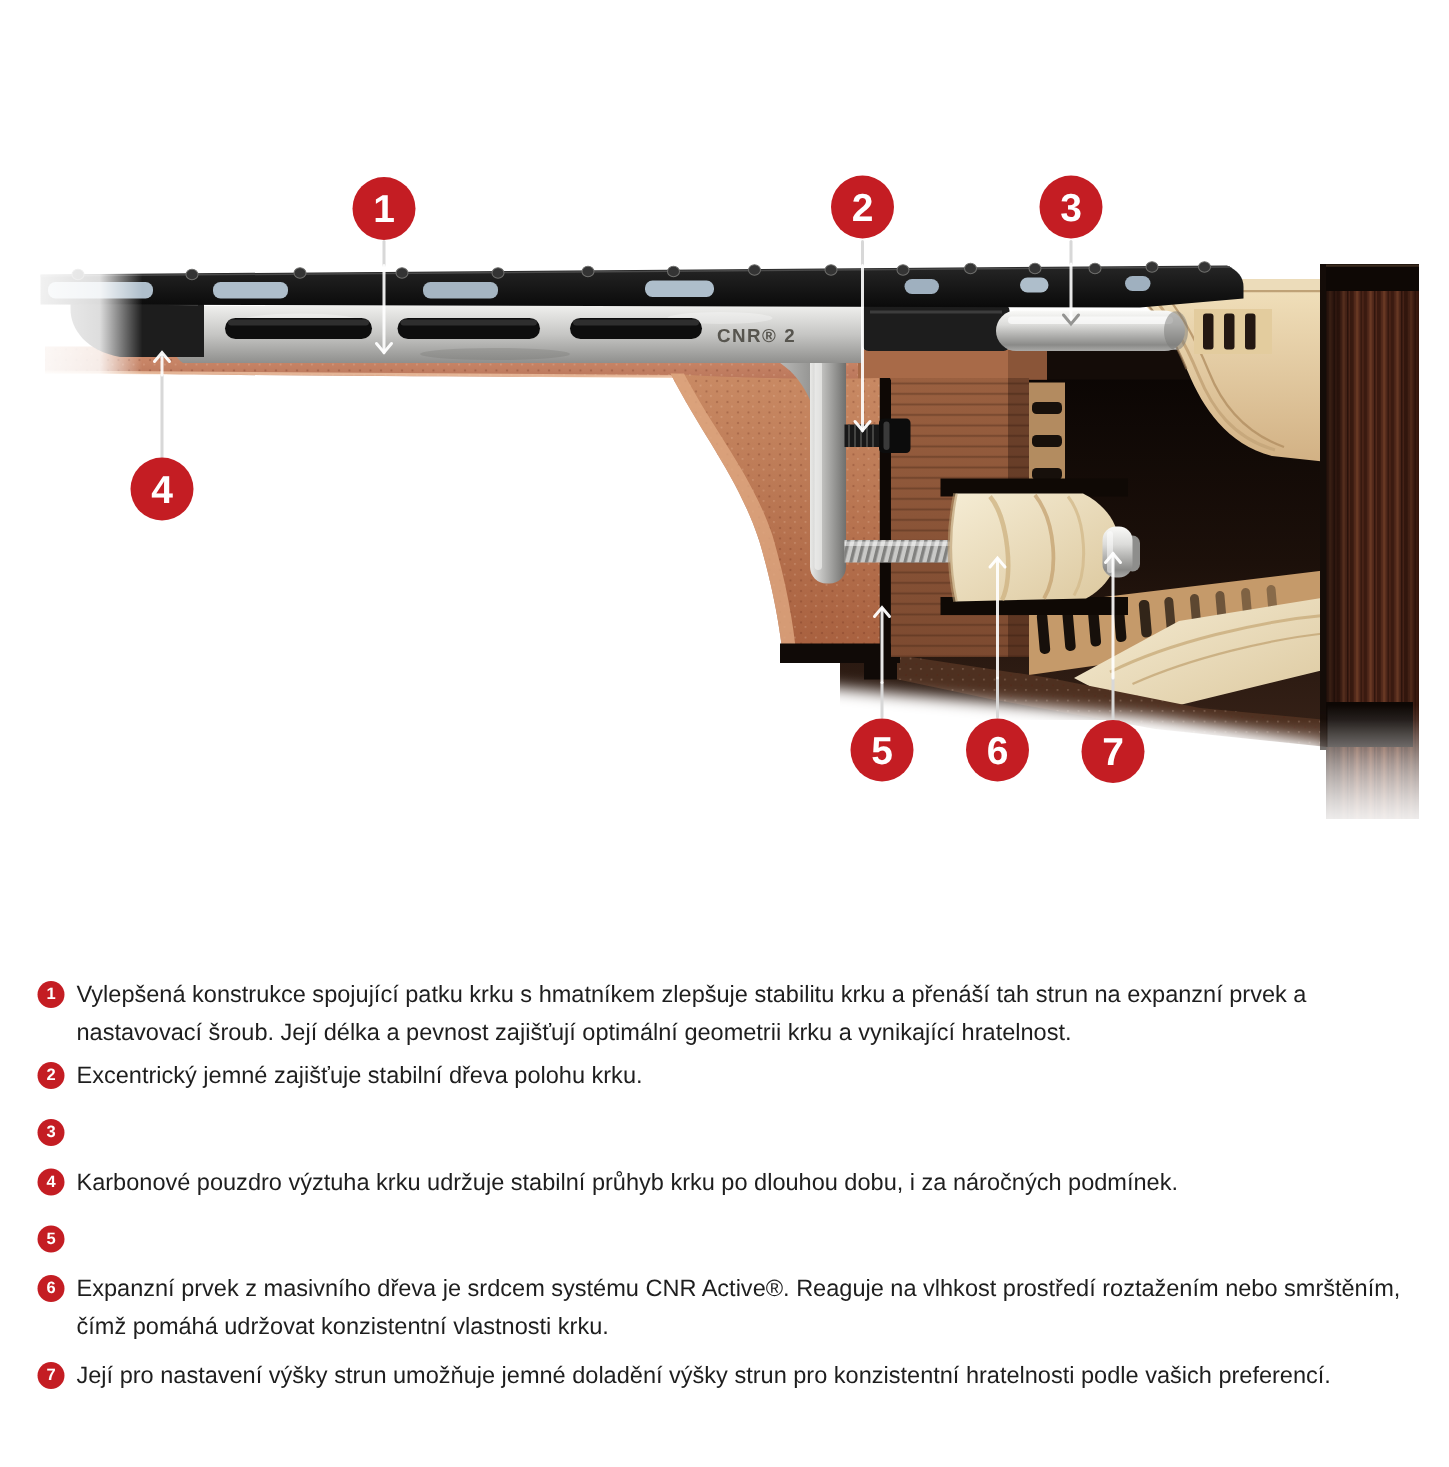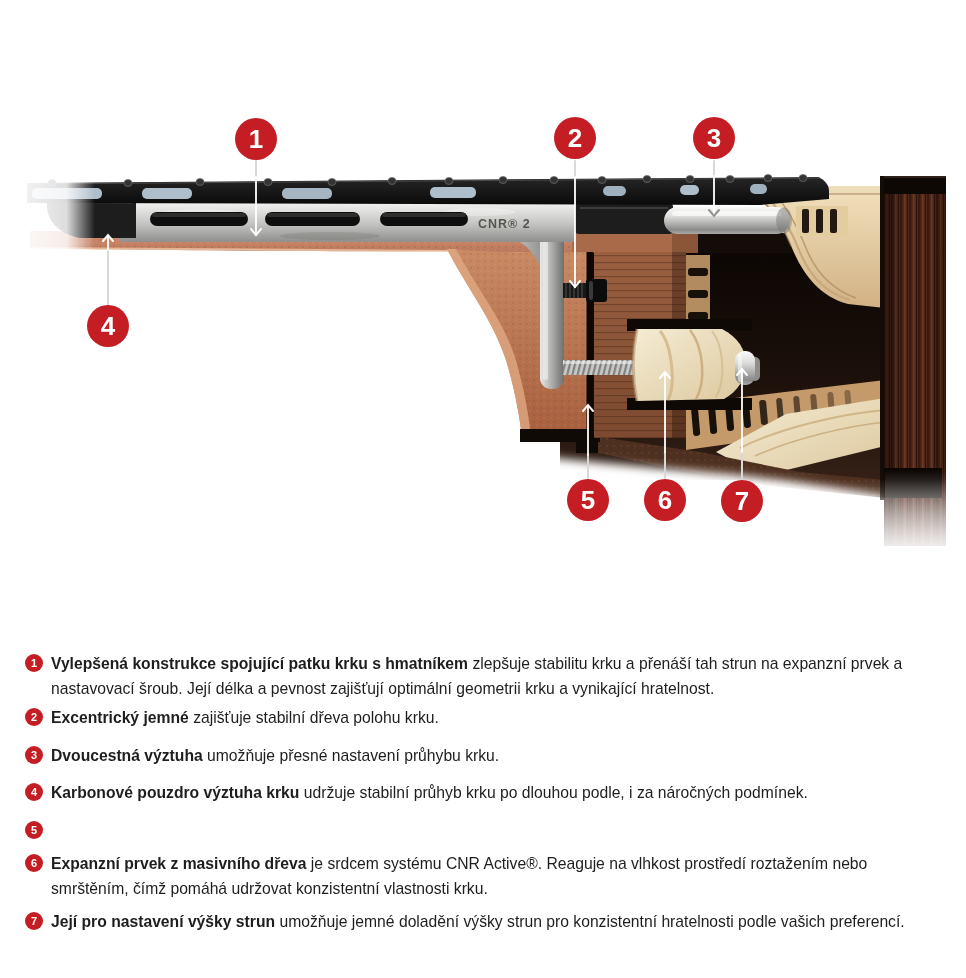--- a/index.html
+++ b/index.html
@@ -11,21 +11,21 @@
            background:#c41d23;color:#fff;font-weight:bold;font-size:26px;
            display:flex;align-items:center;justify-content:center;line-height:1;}
   .legend{position:absolute;left:0;top:651px;width:966px;padding:0 18px 0 25px;box-sizing:border-box;}
   .legend-row{display:flex;align-items:flex-start;margin-bottom:12.5px;}
   .legend-row.m4{margin-bottom:4px;}
   .legend-row.m8{margin-bottom:7.5px;}
   .bullet{flex:0 0 18px;width:18px;height:18px;border-radius:50%;background:#c41d23;
           color:#fff;font-size:11px;font-weight:bold;text-align:center;line-height:18px;
           margin-top:3px;margin-right:8px;}
   .legend-row p{margin:0;font-size:15.7px;line-height:25px;max-width:897px;}
-  .legend-row b{font-weight:bold;text-align:center;}
+  .legend-row b{font-weight:normal;text-align:center;}
 </style>
 </head>
 <body>
 
 <div class="stage">
 
   <div class="diagram">
     <svg width="966" height="640" viewBox="0 0 966 640">
       <defs>
         <linearGradient id="metalH" x1="0" y1="0" x2="0" y2="1">
@@ -363,25 +363,24 @@
     <div class="legend-row m4">
       <span class="bullet">1</span>
       <p><b>Vylepšená konstrukce spojující patku krku s hmatníkem</b> <span>zlepšuje stabilitu krku a přenáší tah strun na expanzní prvek a nastavovací šroub. Její délka a pevnost zajišťují optimální geometrii krku a vynikající hratelnost.</span></p>
     </div>
     <div class="legend-row">
       <span class="bullet">2</span>
       <p><b>Excentrický jemné</b> <span>zajišťuje stabilní dřeva polohu krku.</span></p>
     </div>
     <div class="legend-row">
       <span class="bullet">3</span>
-      <p><b>Dvoucestná výztuha</b> <span>umožňuje přesné nastavení průhybu krku.</span></p>
     </div>
     <div class="legend-row">
       <span class="bullet">4</span>
-      <p><b>Karbonové pouzdro výztuha krku</b> <span>udržuje stabilní průhyb krku po dlouhou podle, i za náročných podmínek.</span></p>
+      <p><b>Karbonové pouzdro výztuha krku</b> <span>udržuje stabilní průhyb krku po dlouhou dobu, i za náročných podmínek.</span></p>
     </div>
     <div class="legend-row">
       <span class="bullet">5</span>
     </div>
     <div class="legend-row m8">
       <span class="bullet">6</span>
       <p><b>Expanzní prvek z masivního dřeva</b> <span>je srdcem systému CNR Active®. Reaguje na vlhkost prostředí roztažením nebo smrštěním, čímž pomáhá udržovat konzistentní vlastnosti krku.</span></p>
     </div>
     <div class="legend-row">
       <span class="bullet">7</span>

